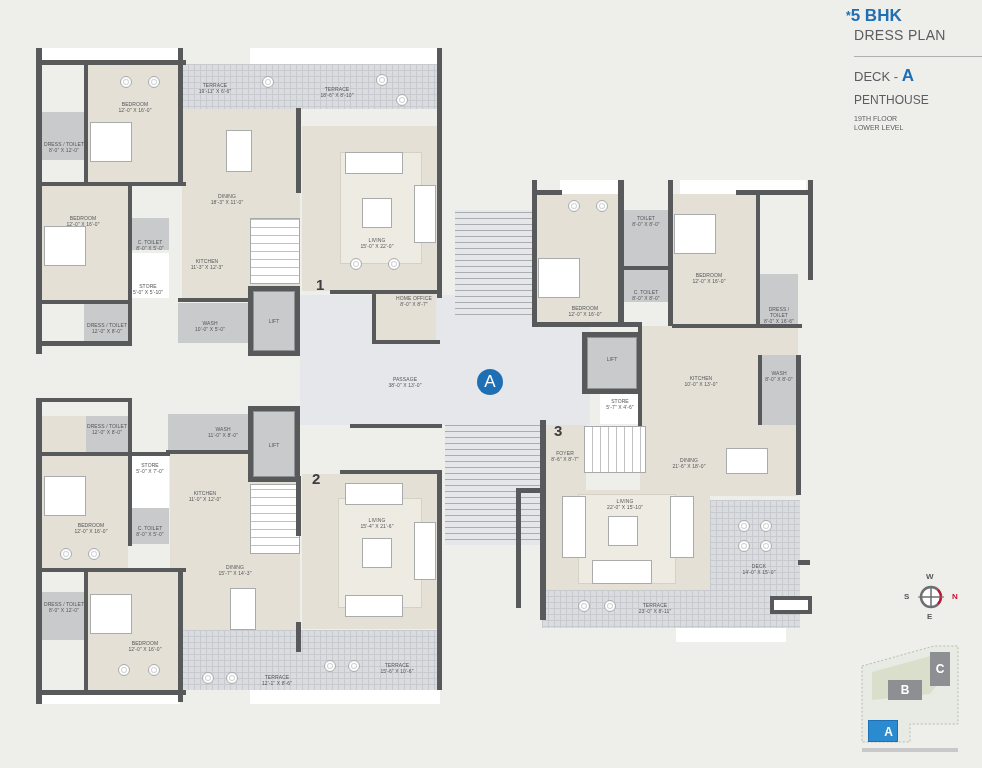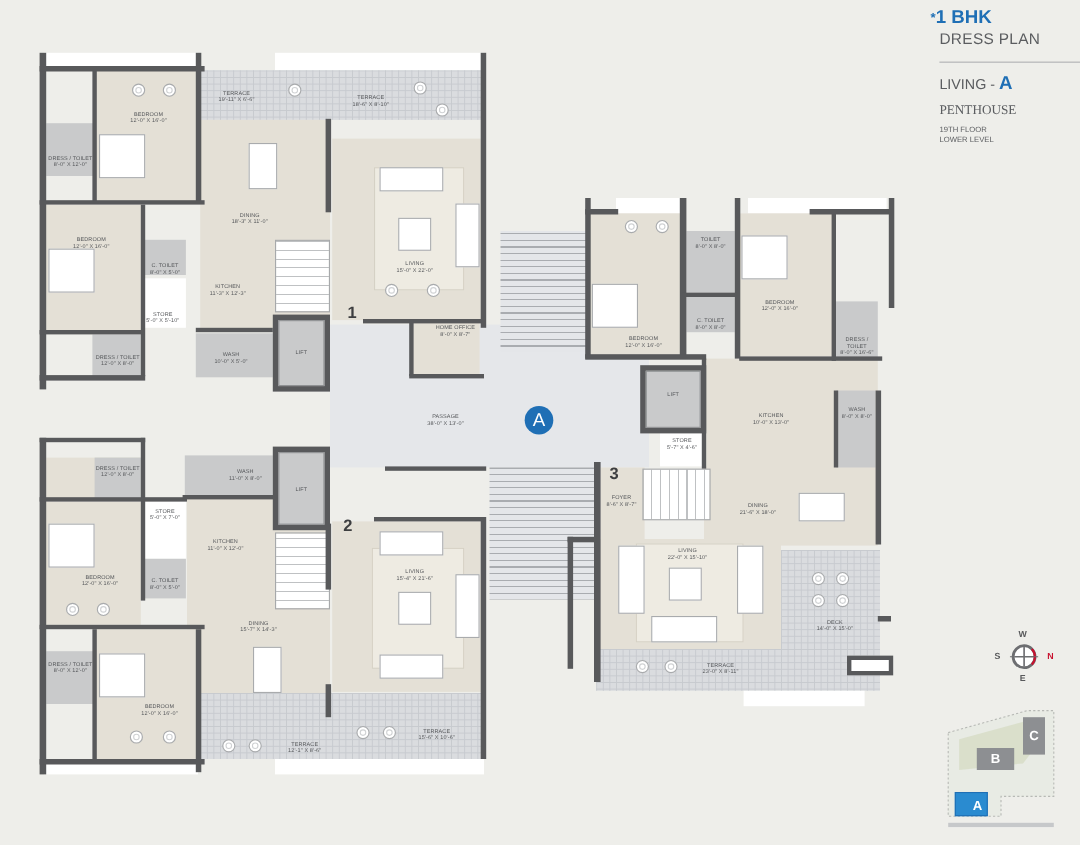--- a/index.html
+++ b/index.html
@@ -25,28 +25,28 @@
   .sofa{position:absolute;background:#fff;border:1px solid #a9abad;}
   .bed{position:absolute;background:#fff;border:1px solid #a9abad;}
   .table{position:absolute;background:#fff;border:1px solid #a9abad;}
   .hdr{position:absolute;color:#5b5d60;}
 </style>
 </head>
 <body>
 
 <div class="hdr" style="left:846px;top:6px;width:130px;">
   <div style="font-size:17px;font-weight:bold;color:#1f6fb5;line-height:20px;">
-    <span style="font-size:12px;vertical-align:top;">*</span><span>1 BHK</span>
+    <span style="font-size:12px;vertical-align:top;">*</span><span>5 BHK</span>
   </div>
   <div style="font-size:14px;line-height:18px;color:#5b5d60;padding-left:8px;letter-spacing:0.3px;">DRESS PLAN</div>
   <div style="margin:12px 0 10px 8px;height:1px;background:#aeb0b2;width:128px;"></div>
   <div style="font-size:13px;line-height:18px;padding-left:8px;">
-    <span>LIVING - </span><span style="font-size:17px;font-weight:bold;color:#1f6fb5;">A</span>
+    <span>DECK - </span><span style="font-size:17px;font-weight:bold;color:#1f6fb5;">A</span>
   </div>
-  <div style="font-size:12px;line-height:16px;padding-left:8px;margin-top:6px;font-family:Liberation Serif, serif;">PENTHOUSE</div>
+  <div style="font-size:12px;line-height:16px;padding-left:8px;margin-top:6px;">PENTHOUSE</div>
   <div style="font-size:7px;line-height:9px;padding-left:8px;margin-top:6px;">19TH FLOOR</div>
   <div style="font-size:7px;line-height:9px;padding-left:8px;">LOWER LEVEL</div>
 </div>
 
 <div class="abs" style="left:0;top:0;width:830px;height:768px;">
 
   <div class="passage" style="left:300px;top:295px;width:290px;height:130px;"></div>
   <div class="ext-stairs" style="left:455px;top:210px;width:80px;height:110px;"></div>
   <div class="ext-stairs" style="left:445px;top:425px;width:95px;height:120px;"></div>
   <div class="lbl" style="left:380px;top:376px;width:50px;"><span>PASSAGE</span>

